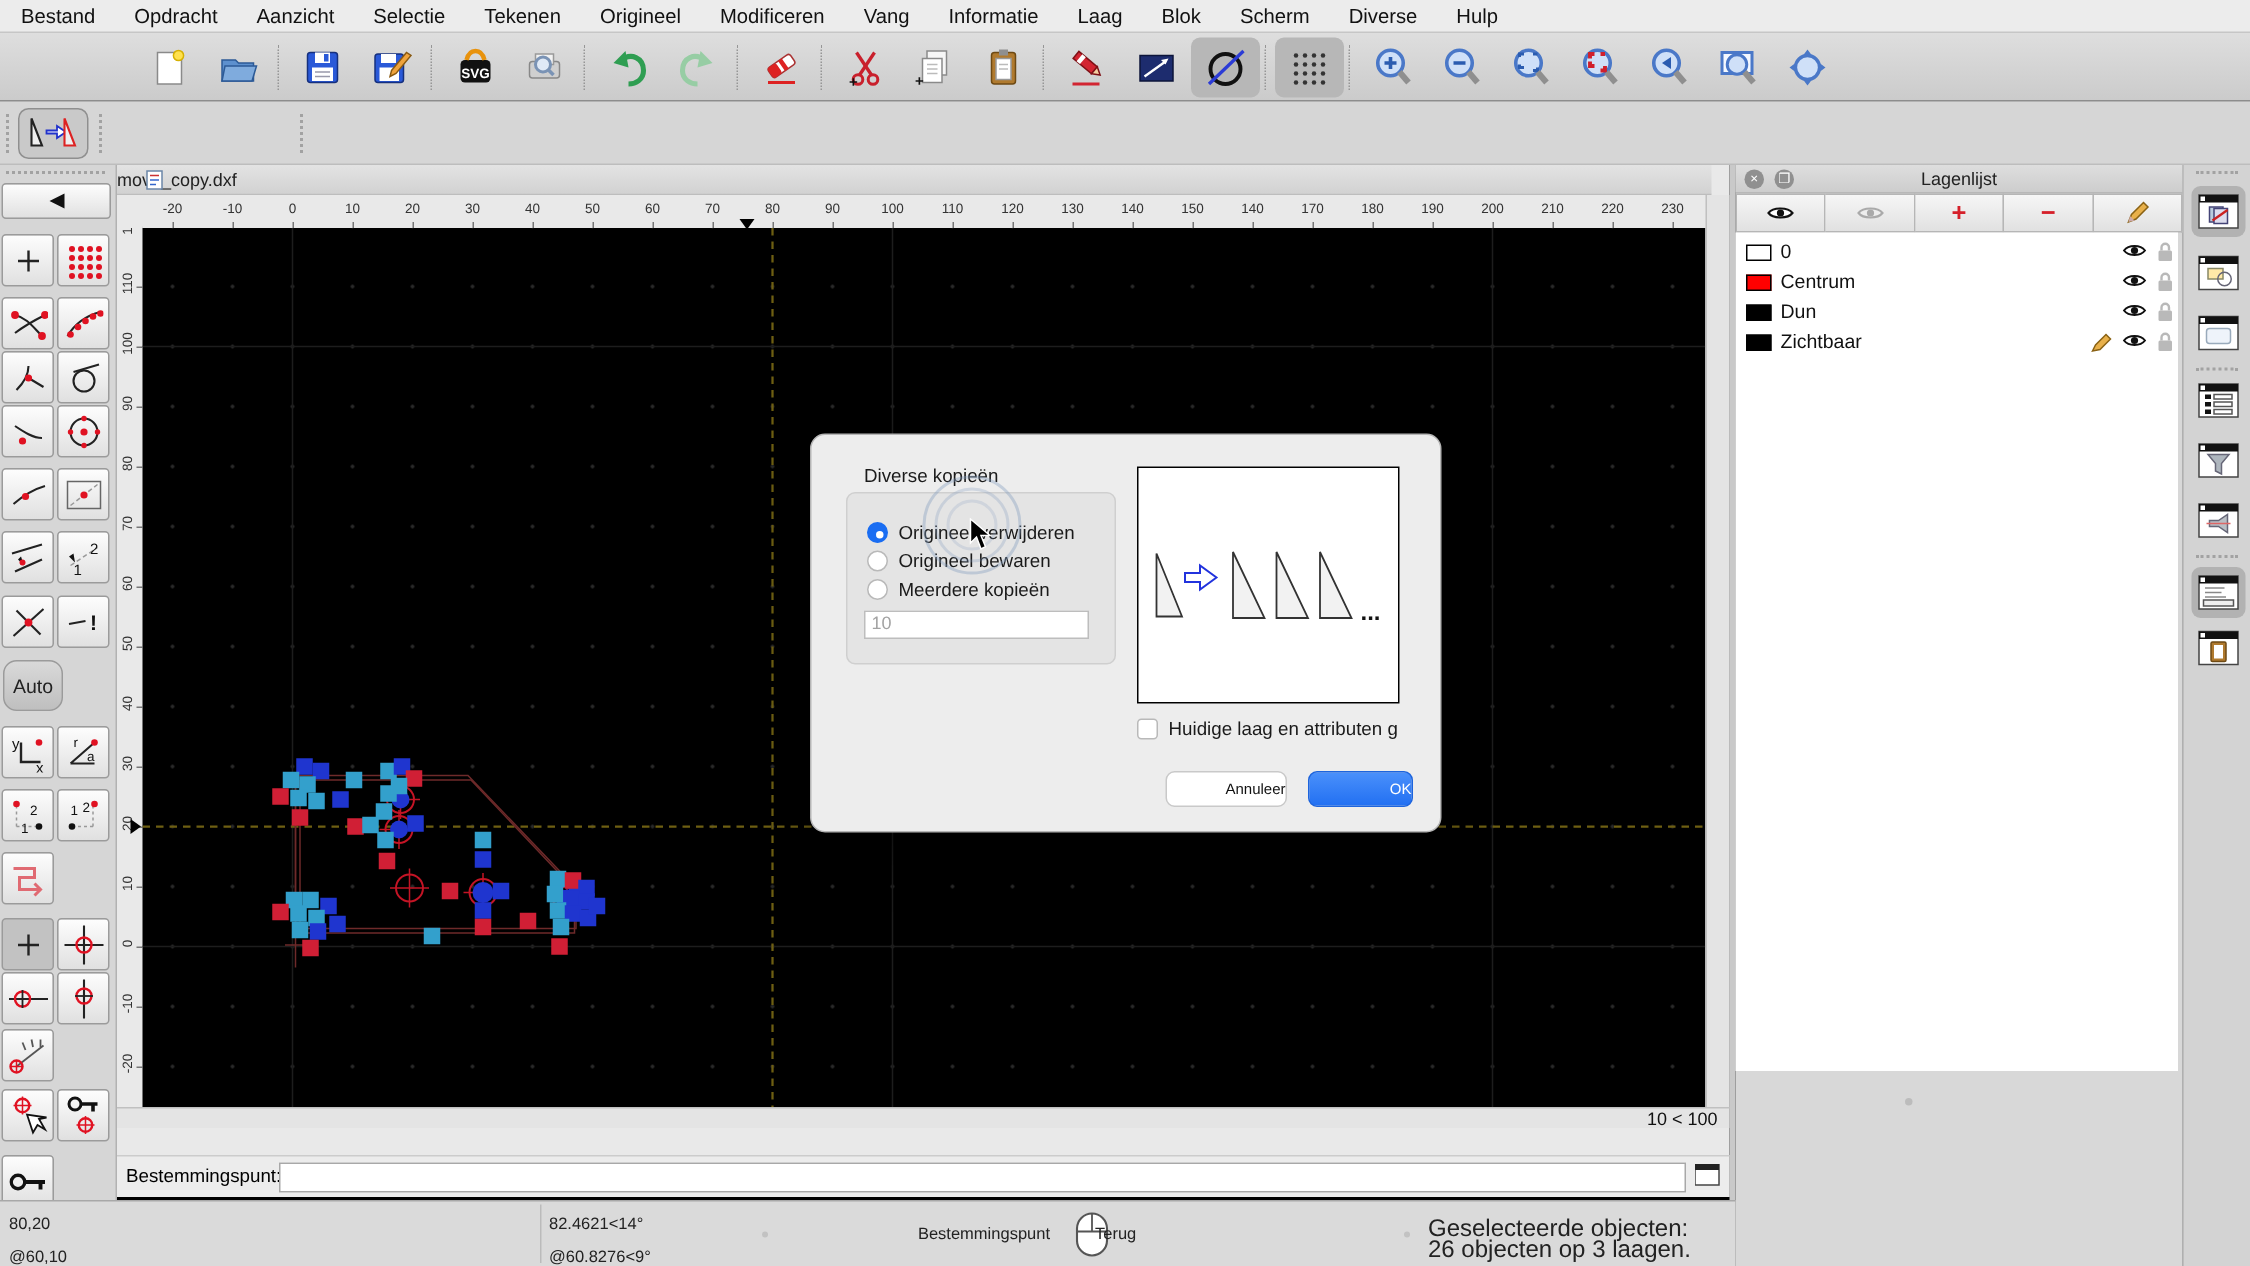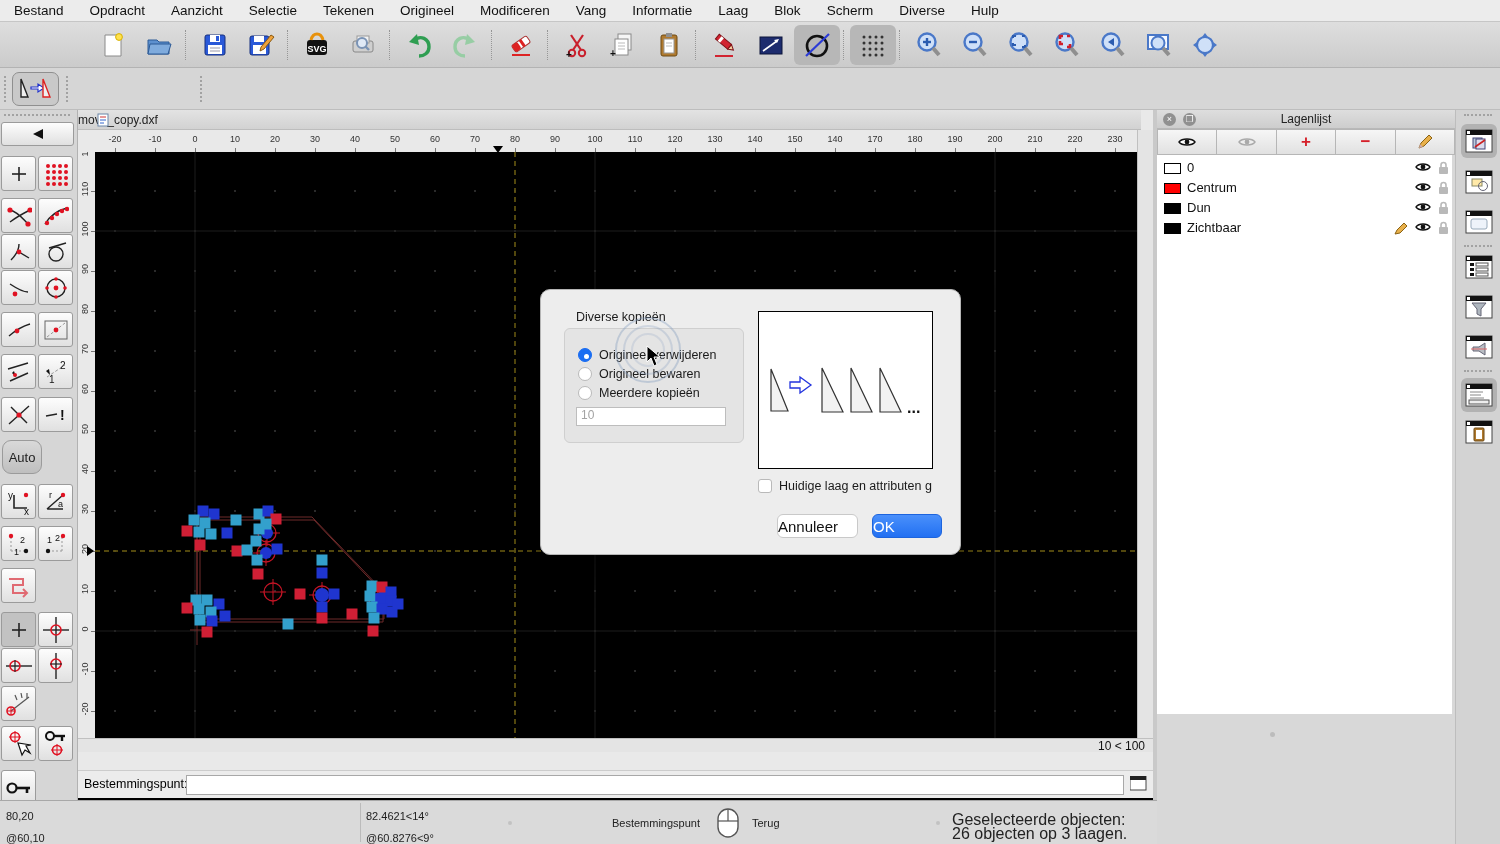--- a/index.html
+++ b/index.html
@@ -80,21 +80,21 @@
   .dlg-title{position:absolute;left:35px;top:20px}
   .groupbox{position:absolute;left:23px;top:38px;width:180px;height:115px;background:#e4e4e4;border:1px solid #cfcfcf;border-radius:6px}
   .radio-row{position:absolute;left:13px;height:16px;display:flex;align-items:center;gap:7px}
   .rdo{width:14px;height:14px;border-radius:50%;background:#fff;border:1px solid #b9b9b9}
   .rdo.on{background:#1a6df2;border-color:#1a6df2;position:relative}
   .rdo.on:after{content:"";position:absolute;left:4.5px;top:4.5px;width:5px;height:5px;border-radius:50%;background:#fff}
   .copies{position:absolute;left:11px;top:78px;width:150px;height:19px;border:1px solid #bdbdbd;background:#fff;color:#a3a3a3;font-size:12px;padding-left:4px}
   .preview{position:absolute;left:217px;top:21px;width:175px;height:158px;background:#fff;border:1px solid #000}
   .chkrow{position:absolute;left:217px;top:189px;display:flex;align-items:center;gap:7px;white-space:nowrap}
   .chk{width:14px;height:14px;border:1px solid #b9b9b9;border-radius:3px;background:#fff}
-  .btn{position:absolute;top:224px;height:24px;border-radius:6px;font-size:15px;text-align:left;line-height:23px}
+  .btn{position:absolute;top:224px;height:24px;border-radius:6px;font-size:10px;text-align:right;line-height:23px}
   .btn.cancel{left:236px;width:81px;background:#fff;border:1px solid #c9c9c9;color:#111}
   .btn.ok{left:331px;width:70px;background:linear-gradient(#4a90fb,#2270f2);color:#fff;border:1px solid #1d64dd}
   
   .ripple{position:absolute;border-radius:50%;border:2px solid rgba(130,155,190,.38);z-index:60}
   .cursor{position:absolute;left:646px;top:345px;z-index:61}
 </style>
 </head>
 <body>
 
 <div class="app">
@@ -949,21 +949,21 @@
     <div class="sbline"></div>
     <span class="sb" style="left:366px;top:9px">82.4621&lt;14°</span>
     <span class="sb" style="left:366px;top:31px">@60.8276&lt;9°</span>
     <div class="sbdot" style="left:508px;top:20px"></div>
     <span class="sb" style="left:540px;top:16px;width:160px;text-align:right">Bestemmingspunt</span>
     <svg class="sb" style="left:716px;top:6px" width="24" height="32">
         <rect x="2" y="2" width="20" height="28" rx="10" fill="#fff" stroke="#555" stroke-width="1.4"></rect>
         <line x1="12" y1="2" x2="12" y2="14" stroke="#555" stroke-width="1.2"></line>
         <line x1="2" y1="14" x2="22" y2="14" stroke="#555" stroke-width="1.2"></line>
       </svg>
-    <span class="sb" style="left:752px;top:16px">Terug</span>
+    <span class="sb" style="left:730px;top:16px">Terug</span>
     <div class="sbdot" style="left:936px;top:20px"></div>
     <span class="sb sbsmall" style="left:952px;top:10px">Geselecteerde objecten:</span>
     <span class="sb sbsmall" style="left:952px;top:24px">26 objecten op 3 laagen.</span>
   </div>
 
   <div class="dialog">
     <div class="dlg-title">Diverse kopieën</div>
     <div class="groupbox">
       <div class="radio-row" style="top:18px">
         <div class="rdo on"></div>

